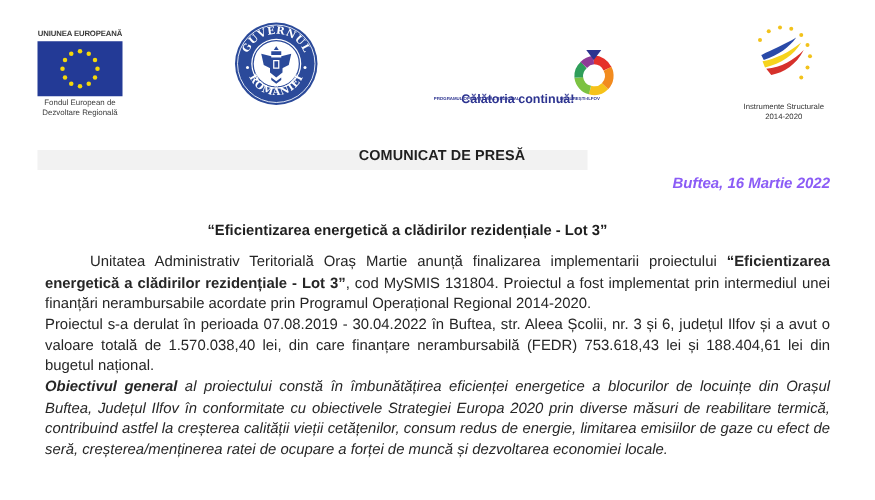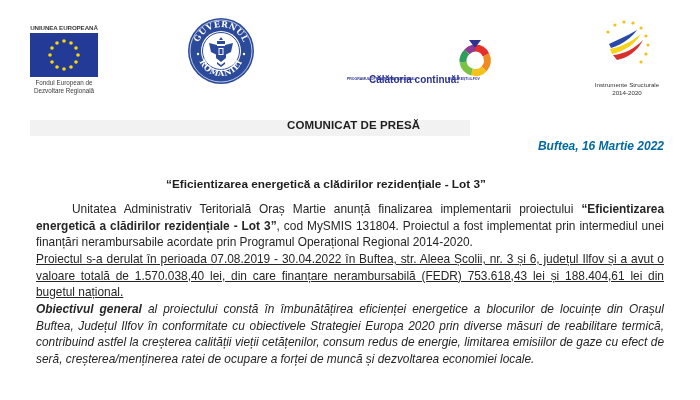--- a/index.html
+++ b/index.html
@@ -28,27 +28,27 @@
   .regio .tiny.r { left: 103px; }
   .regio .slogan { position: absolute; left: 24px; top: 40px; font-size: 10px; font-weight: bold; color: #2d3490; white-space: nowrap; }
 
   
   .is { position: absolute; left: 582px; top: 18px; width: 90px; text-align: center; }
   .is .cap { font-size: 6.2px; color: #333; line-height: 7px; white-space: nowrap; margin-top: 1px; }
 
   
   .heading-band { position: absolute; left: 30px; top: 120px; width: 440px; height: 16px; background: #f2f2f2; }
   .heading { position: absolute; left: 287px; top: 119px; font-size: 11.5px; font-weight: bold; color: #1f1f1f; letter-spacing: 0.1px; text-align: right; }
-  .date { position: absolute; right: 36px; top: 139px; font-size: 12px; font-weight: bold; font-style: italic; color: #0369a1; }
+  .date { position: absolute; right: 36px; top: 139px; font-size: 12px; font-weight: bold; font-style: italic; color: #8b5cf6; }
   .title { position: absolute; left: 166px; top: 177px; font-size: 11.8px; font-weight: bold; color: #1f1f1f; }
 
   .para { position: absolute; left: 36px; width: 628px; font-size: 11.9px; line-height: 16.6px; color: #262626;
           text-align: justify; }
   .p1 { top: 201px; text-indent: 36px; }
-  .p2 { top: 251px; text-decoration: underline; }
+  .p2 { top: 251px; }
   .p3 { top: 301px; font-style: italic; }
   .b { font-weight: bold; }
 </style>
 </head>
 <body>
 
 <div class="logos">
 
   <div class="eu">
     <div class="cap">UNIUNEA EUROPEANĂ</div>

